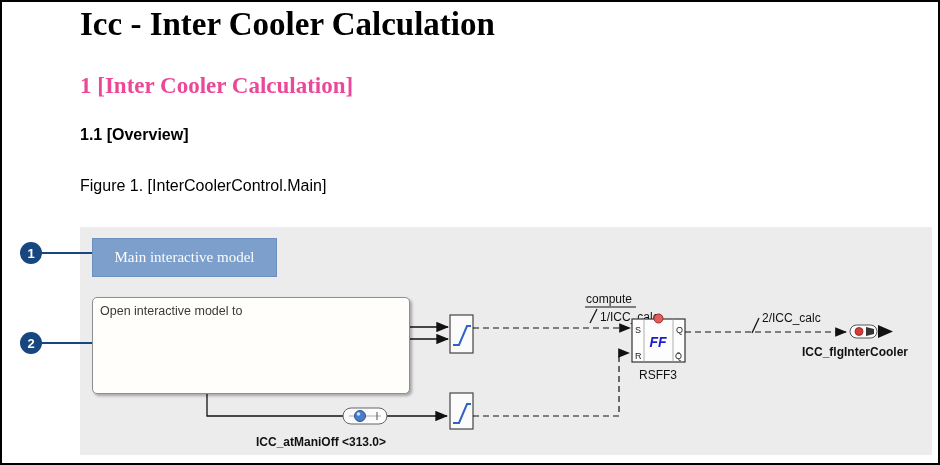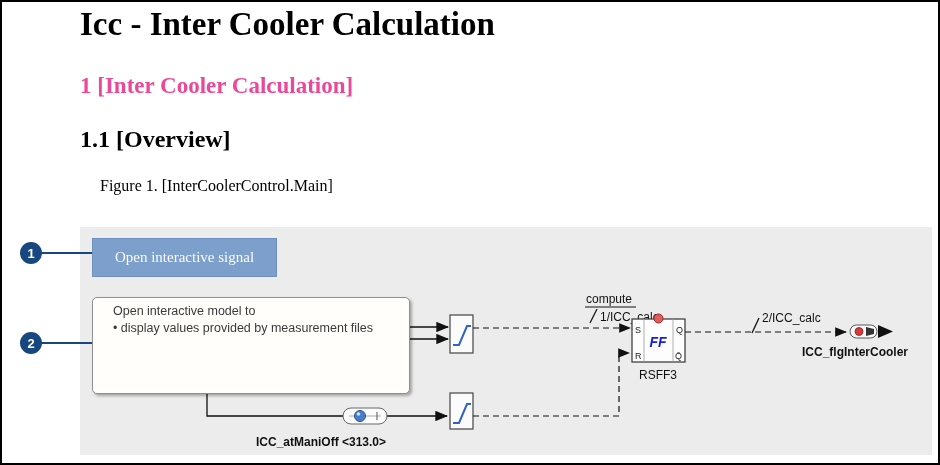--- a/index.html
+++ b/index.html
@@ -16,28 +16,27 @@
     font-family:"Liberation Serif", serif; font-size:33px; font-weight:bold; color:#000;
     white-space:nowrap;
   }
   .doc-section {
     position:absolute; left:78px; top:71px;
     font-family:"Liberation Serif", serif; font-size:23px; font-weight:bold; color:#ec4899;
     white-space:nowrap;
   }
   .doc-subsection {
     position:absolute; left:78px; top:124px;
-    font-family:Liberation Serif, serif; font-size:24px; font-weight:bold; color:#000;
+    font-family:Liberation Sans, sans-serif; font-size:16px; font-weight:bold; color:#000;
     white-space:nowrap;
   }
   .doc-caption {
     position:absolute; left:78px; top:175px;
-    font-family:Liberation Serif, serif; font-size:16px; color:#000;
+    font-family:Liberation Sans, sans-serif; font-size:16px; color:#000;
     white-space:nowrap;
-    margin-left:20px;
   }
 
   .callout {
     position:absolute; width:22px; height:22px; border-radius:50%;
     background:#17477e; color:#fff; font-size:13px; font-weight:bold;
     display:flex; align-items:center; justify-content:center; z-index:3;
   }
   .callout-1 { left:18px; top:240px; }
   .callout-2 { left:18px; top:330px; }
   .callout-line { position:absolute; height:2px; background:#17477e; z-index:2; }
@@ -54,21 +53,21 @@
     position:absolute; left:12px; top:11px; width:185px; height:39px;
     background:#7d9fcb; border:1px solid #6d90c0;
     color:#fbfbfb; font-family:"Liberation Serif", serif; font-size:15px;
     z-index:2; cursor:pointer; text-align:center;
   }
 
   .tooltip {
     position:absolute; left:12px; top:70px; width:318px; height:97px;
     background:#fffefb; border:1px solid #8f8f8f; border-radius:5px;
     box-shadow:2px 2px 3px rgba(0,0,0,0.3);
-    padding:5px 20px; z-index:2;
+    padding:5px 7px; z-index:2;
     color:#3a3a3a; font-size:12.5px; line-height:17px;
   }
   .tt-line { white-space:nowrap; }
 
   
   .dlabel { font-family:"Liberation Sans", sans-serif; font-size:12px; fill:#111; }
   .dlabel-bold { font-weight:bold; }
   .ff-pin { font-family:"Liberation Sans", sans-serif; font-size:9px; fill:#222; }
   .ff-name { font-family:"Liberation Sans", sans-serif; font-size:14px; font-weight:bold; font-style:italic; fill:#1b1bd1; }
 </style>
@@ -158,21 +157,20 @@
 
       <g>
         <rect x="770" y="98" width="27" height="13" rx="6.5" fill="#fafafa" stroke="#555" stroke-width="1"></rect>
         <circle cx="779" cy="104.5" r="4" fill="#d63a3a" stroke="#8c1f1f" stroke-width="0.8"></circle>
         <path d="M786,100 L794,102 L794,107 L786,109 z" fill="#333"></path>
         <path d="M798,98 L813,104.5 L798,111 z" fill="#111"></path>
       </g>
       <text class="dlabel dlabel-bold" x="775" y="129" text-anchor="middle">ICC_flgInterCooler</text>
     </svg>
 
-    <button class="open-btn">Open interactive signal</button>
+    <button class="open-btn">Main interactive model</button>
 
     <div class="tooltip">
       <div class="tt-line">Open interactive model to</div>
-      <div class="tt-line">• display values provided by measurement files</div>
     </div>
 
   </div>
 </div>
 
 </body></html>

